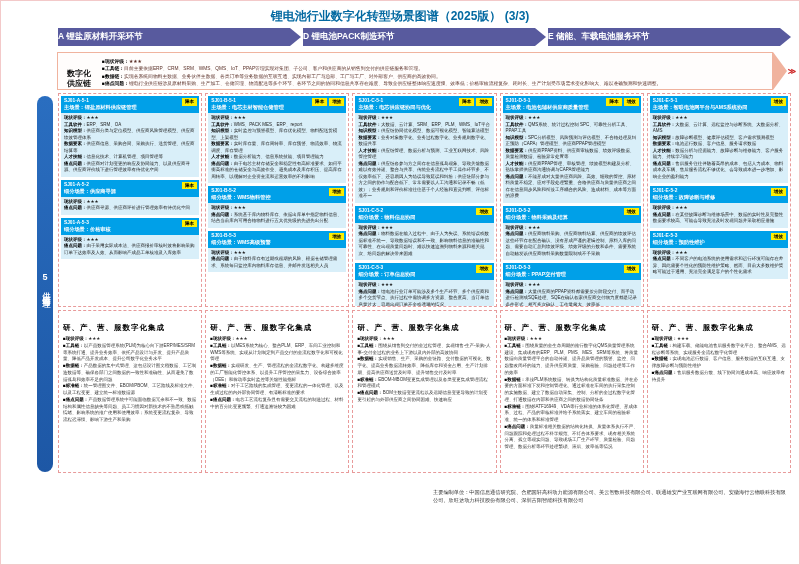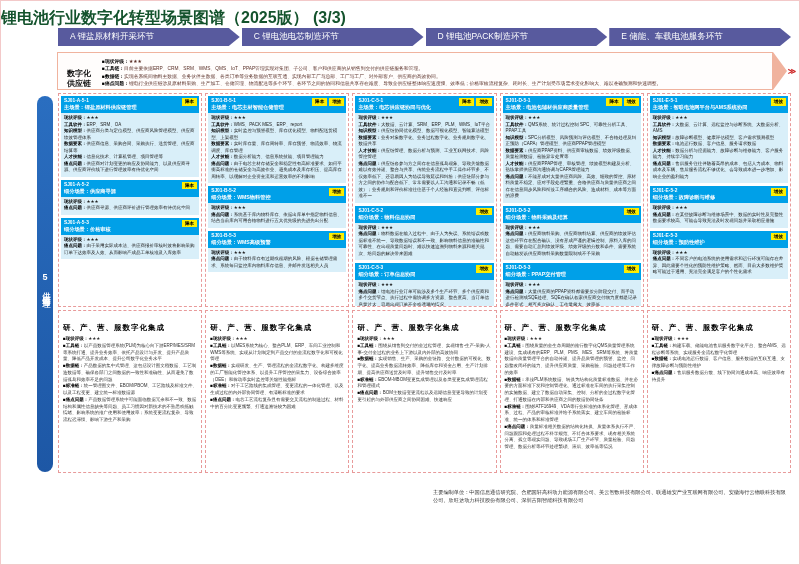--- a/index.html
+++ b/index.html
@@ -4,27 +4,27 @@
 <style>
   * { margin:0; padding:0; box-sizing:border-box; }
   html,body { width:800px; height:565px; }
   body {
     font-family:"Liberation Sans", sans-serif;
     background:#ffffff; position:relative; overflow:hidden;
     border:1px solid #f3c9c9;
   }
   .page-title {
     position:absolute; left:0; top:7px; width:100%;
-    text-align:left; font-size:16px; font-weight:bold; color:#14532d;
+    text-align:center; font-size:12px; font-weight:bold; color:#0369a1;
   }
   
   .stage-row { position:absolute; left:57px; top:27px; width:733px; height:18px; display:flex; gap:2px; }
   .stage-arrow {
-    flex:1; background:#585a9e; color:#fff; font-size:8.5px; font-weight:normal;
-    display:flex; align-items:center; justify-content:flex-start; padding-left:12px;
+    flex:1; background:#585a9e; color:#fff; font-size:8.5px; font-weight:bold;
+    display:flex; align-items:center; justify-content:flex-start; 
     clip-path:polygon(0 0, calc(100% - 11px) 0, 100% 50%, calc(100% - 11px) 100%, 0 100%);
     white-space:nowrap;
   }
   
   .tool-band {
     position:absolute; left:56px; top:51px; width:716px; height:38px;
     border:1px solid #f0b39e; display:flex; align-items:flex-end; background:#fffdfc;
   }
   .tool-tip {
     position:absolute; left:772px; top:51px; width:0; height:0;
@@ -70,21 +70,20 @@
     font-size:5.2px; color:#333; line-height:1.6;
   }
 </style>
 </head>
 <body>
 
 <div class="page-title">锂电池行业数字化转型场景图谱（2025版） (3/3)</div>
 
 <div class="stage-row">
   <div class="stage-arrow">A 锂盐原材料开采环节</div>
-  <div class="stage-arrow">C 锂电池电芯制造环节</div>
   <div class="stage-arrow">D 锂电池PACK制造环节</div>
   <div class="stage-arrow">E 储能、车载电池服务环节</div>
 </div>
 
 <div class="tool-band">
   <div class="tool-label">
     <div>数字化</div>
     <div>供应链</div>
   </div>
   <div class="tool-lines">

